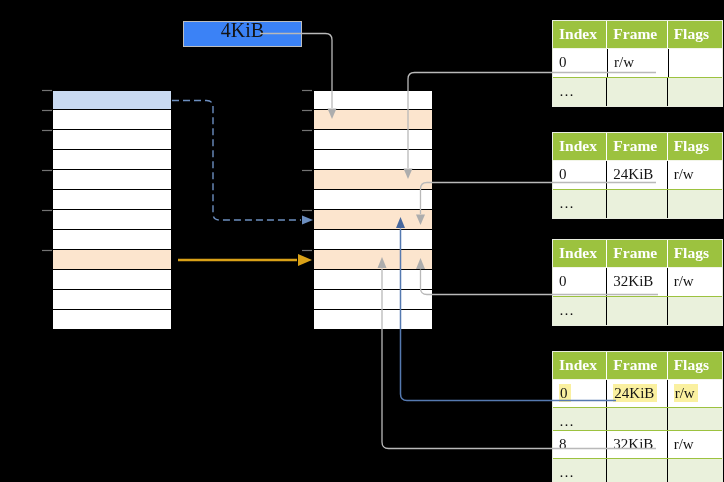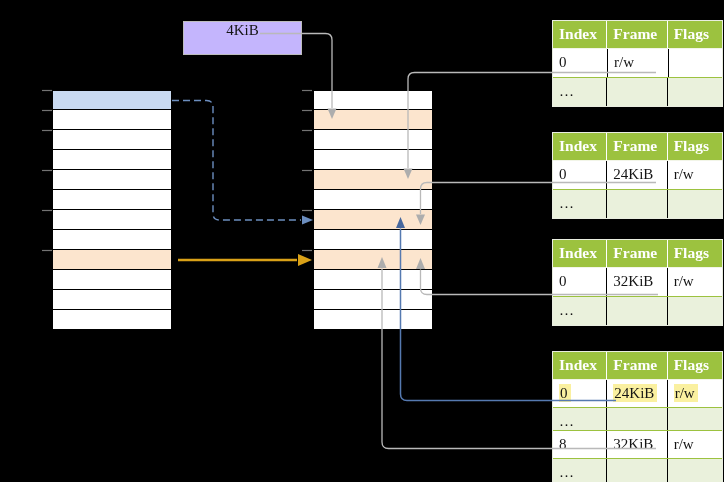--- a/index.html
+++ b/index.html
@@ -5,24 +5,24 @@
   html,body{margin:0;padding:0;}
   body{
     position:relative;
     width:724px;height:482px;
     background:#000;
     overflow:hidden;
     font-family:"Liberation Serif","DejaVu Serif",serif;
   }
   
   .label-box{
-    position:absolute;left:183px;top:21px;width:119px;height:34px;
+    position:absolute;left:183px;top:21px;width:119px;height:26px;
     box-sizing:border-box;
-    background:#c4b5fd;border:1px solid #BDBDBD;
-    font-size:15px;line-height:16px;text-align:center;color:#141414;
+    background:#3b82f6;border:1px solid #BDBDBD;
+    font-size:20px;line-height:16px;text-align:center;color:#141414;
   }
   
   .mem-table{position:absolute;top:90px;width:120px;}
   .mem-table.left{left:52px;}
   .mem-table.middle{left:313px;}
   .mem-row{
     height:20px;box-sizing:border-box;
     border:1px solid #000;border-top:none;
     background:#fff;
   }

